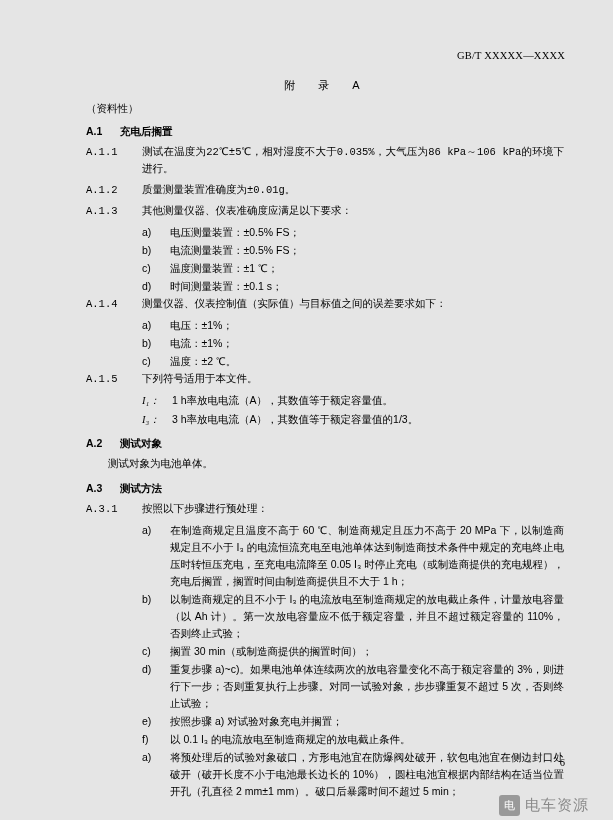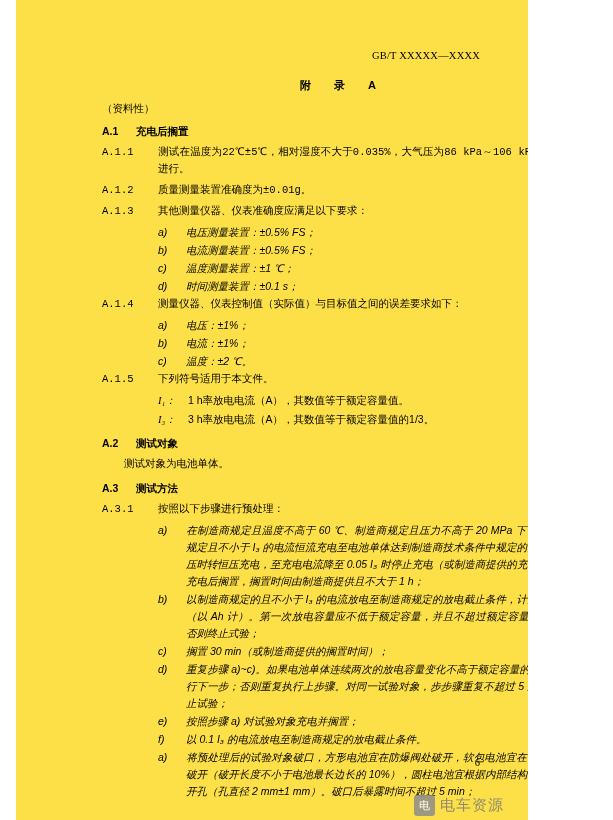--- a/index.html
+++ b/index.html
@@ -2,45 +2,44 @@
 <html><head>
 <meta charset="utf-8">
 <style>
   html, body {
     margin: 0;
     padding: 0;
     background: #ffffff;
   }
   .page {
     position: relative;
-    width: 512px;
+    width: 613px;
     height: 820px;
-    background: #fde047;
+    background: #e5e5e5;
     font-family: "Liberation Serif", "DejaVu Serif", serif;
     color: #000000;
     overflow: hidden;
-    margin-left: 16px;
   }
   .header-code {
     position: absolute;
     top: 50px;
     right: 48px;
     font-size: 10.5px;
     letter-spacing: 0.2px;
     font-family: "Liberation Serif", serif;
   }
   .content {
     position: absolute;
     left: 86px;
     top: 78px;
     width: 478px;
   }
   .annex-title {
     text-align: center;
-    font-weight: bold;
+    font-weight: normal;
     font-size: 11px;
     letter-spacing: 6px;
     margin: 0 0 9px 0;
     font-family: "Liberation Sans", sans-serif;
   }
   .annex-sub {
     text-align: left;
     font-size: 10.5px;
     margin: 0 0 8px 0;
     font-family: "Liberation Sans", sans-serif;
@@ -86,21 +85,20 @@
     list-style: none;
   }
   .list li {
     font-size: 10.5px;
     line-height: 1.62;
     padding-left: 84px;
     text-indent: -28px;
     margin-bottom: 1px;
     text-align: justify;
     font-family: "Liberation Sans", sans-serif;
-    font-style: italic;
   }
   .list li .mk {
     display: inline-block;
     width: 28px;
     text-indent: 0;
   }
   .sym {
     font-size: 10.5px;
     line-height: 1.62;
     margin: 2px 0 2px 0;

